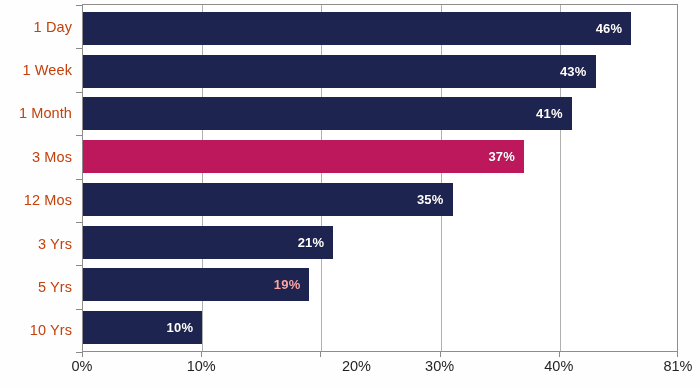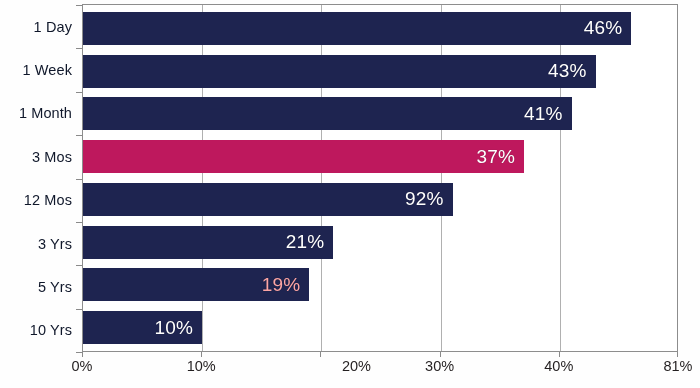--- a/index.html
+++ b/index.html
@@ -30,21 +30,21 @@
     height: 347px;
     display: flex;
     flex-direction: column;
   }
   .cat-label {
     flex: 1 1 0;
     display: flex;
     align-items: center;
     justify-content: flex-end;
     font-size: 14.5px;
-    color: #0f172a;
+    color: #c2410c;
     letter-spacing: 0.1px;
     white-space: nowrap;
     padding-right: 2px;
   }
 
   
   #left-ticks {
     position: absolute;
     left: 76px;
     top: 5px;
@@ -106,22 +106,22 @@
     height: 33px;
     background: #1e2450;
     display: flex;
     align-items: center;
     justify-content: flex-end;
     box-sizing: border-box;
     padding-right: 9px;
   }
   .bar-value {
     color: #ffffff;
-    font-size: 19px;
-    font-weight: normal;
+    font-size: 13px;
+    font-weight: bold;
     letter-spacing: 0.2px;
     text-shadow: 0 0 1px rgba(0,0,0,0.4);
   }
 
   
   #x-ticks {
     position: absolute;
     left: 82px;
     top: 352px;
     width: 596px;
@@ -201,21 +201,21 @@
             <span class="bar-value" style="color: rgb(255, 255, 255);">41%</span>
           </div>
         </div>
         <div class="bar-row">
           <div class="bar" style="width: 441.04px; background: #be185d;">
             <span class="bar-value" style="color: rgb(255, 255, 255);">37%</span>
           </div>
         </div>
         <div class="bar-row">
           <div class="bar" style="width: 369.52px; background: rgb(30, 36, 80);">
-            <span class="bar-value" style="color: rgb(255, 255, 255);">92%</span>
+            <span class="bar-value" style="color: rgb(255, 255, 255);">35%</span>
           </div>
         </div>
         <div class="bar-row">
           <div class="bar" style="width: 250.32px; background: rgb(30, 36, 80); justify-content: flex-end;">
             <span class="bar-value" style="color: rgb(255, 255, 255);">21%</span>
           </div>
         </div>
         <div class="bar-row">
           <div class="bar" style="width: 226.48px; background: rgb(30, 36, 80);">
             <span class="bar-value" style="color: #fca5a5;">19%</span>

